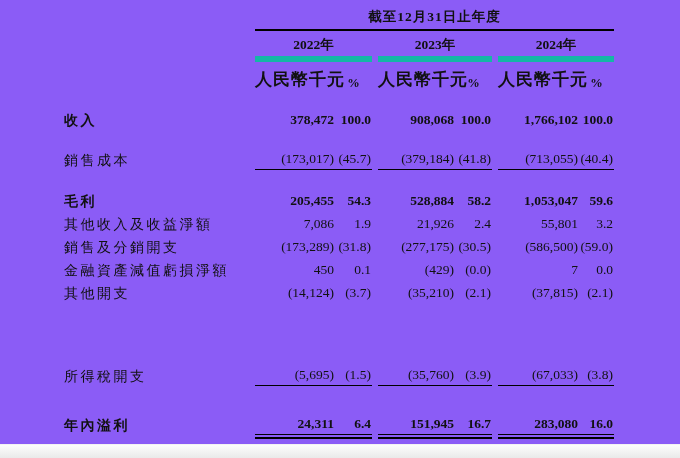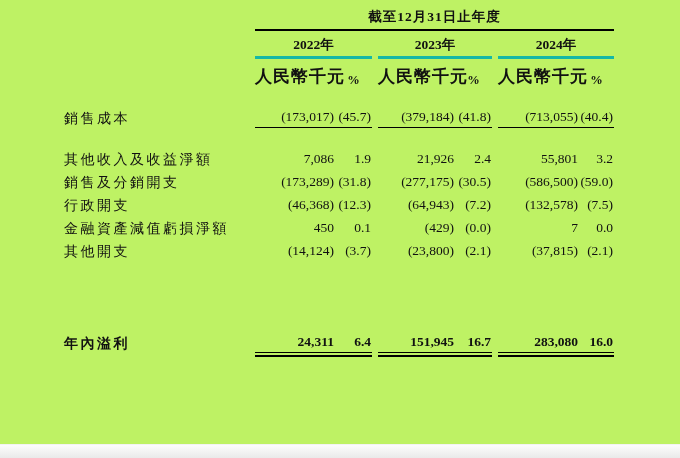--- a/index.html
+++ b/index.html
@@ -3,61 +3,61 @@
 <meta charset="utf-8">
 <style>
   html,body { margin:0; padding:0; }
   body {
     width:680px; height:458px;
     background:#ffffff;
     font-family:"Liberation Serif","DejaVu Serif",serif;
     color:#111111;
     overflow:hidden;
   }
-  .page { position:relative; width:680px; height:458px; overflow:hidden; background:#bef264; }
+  .page { position:relative; width:680px; height:458px; overflow:hidden; background:#8b5cf6; }
 
   table.fin {
     border-collapse:collapse;
     table-layout:fixed;
     margin:8px 0 0 64px;
     width:550px;
     font-size:13.5px;
   }
   td { padding:0; vertical-align:bottom; }
 
   
   .period-cell {
     text-align:center; font-weight:bold; letter-spacing:1px;
     font-size:13.5px; padding-bottom:3px;
     border-bottom:2px solid #000;
   }
   .yr-cell {
     text-align:center; font-weight:bold; font-size:13.5px;
-    padding:5px 0 2px; border-bottom:3px solid #14b8a6;
+    padding:5px 0 2px; border-bottom:6px solid #14b8a6;
   }
   .unit-cell {
     text-align:right; font-weight:bold; letter-spacing:1px;
     font-size:17px; padding:6px 0 2px; white-space:nowrap;
   }
   .pct-head { text-align:center; font-weight:bold; font-size:12.5px; padding:6px 0 2px; }
 
   
   tr.data td { padding-top:2px; padding-bottom:2px; }
   tr.data .label {
     text-align:left; letter-spacing:2.5px; font-size:14px;
     line-height:18px; white-space:nowrap;
   }
   tr.data .num .u {
     display:block; text-align:right; line-height:18px;
     padding:0 1px 1px 0; white-space:nowrap;
   }
   tbody tr:first-child td { padding-top:18px; }
   tr.bold { font-weight:bold; }
 
-  tr.u-single td.num .u { border-bottom:1.2px solid #000; }
+  tr.u-single td.num .u { border-bottom:1.2px solid #000;margin-top:16px; }
   tr.u-double td.num .u { border-bottom:1px solid #000; position:relative; }
   tr.u-double td.num .u::after {
     content:""; position:absolute; left:0; right:0; bottom:-5px;
     border-bottom:2.5px solid #000;
   }
 
   tr.sp td { padding:0; height:18px; }
   tr.sp.lg td { height:25px; }
 
   .page-bottom-edge {
@@ -101,20 +101,43 @@
         <td class="pct-head">%</td>
         <td></td>
         <td class="unit-cell">人民幣千元</td>
         <td class="pct-head">%</td>
         <td></td>
         <td class="unit-cell">人民幣千元</td>
         <td class="pct-head">%</td>
       </tr>
     </thead>
     <tbody>
+        <tr class="data bold">
+          <td class="label">收入</td>
+          <td class="num val">
+            <span class="u">378,472</span>
+          </td>
+          <td class="num pct">
+            <span class="u">100.0</span>
+          </td>
+          <td></td>
+          <td class="num val">
+            <span class="u">908,068</span>
+          </td>
+          <td class="num pct">
+            <span class="u">100.0</span>
+          </td>
+          <td></td>
+          <td class="num val">
+            <span class="u">1,766,102</span>
+          </td>
+          <td class="num pct">
+            <span class="u">100.0</span>
+          </td>
+        </tr>
         <tr class="data u-single">
           <td class="label">銷售成本</td>
           <td class="num val">
             <span class="u">(173,017)</span>
           </td>
           <td class="num pct">
             <span class="u">(45.7)</span>
           </td>
           <td></td>
           <td class="num val">
@@ -127,20 +150,43 @@
           <td class="num val">
             <span class="u">(713,055)</span>
           </td>
           <td class="num pct">
             <span class="u">(40.4)</span>
           </td>
         </tr>
         <tr class="sp md">
           <td colspan="9"></td>
         </tr>
+        <tr class="data bold">
+          <td class="label">毛利</td>
+          <td class="num val">
+            <span class="u">205,455</span>
+          </td>
+          <td class="num pct">
+            <span class="u">54.3</span>
+          </td>
+          <td></td>
+          <td class="num val">
+            <span class="u">528,884</span>
+          </td>
+          <td class="num pct">
+            <span class="u">58.2</span>
+          </td>
+          <td></td>
+          <td class="num val">
+            <span class="u">1,053,047</span>
+          </td>
+          <td class="num pct">
+            <span class="u">59.6</span>
+          </td>
+        </tr>
         <tr class="data">
           <td class="label">其他收入及收益淨額</td>
           <td class="num val">
             <span class="u">7,086</span>
           </td>
           <td class="num pct">
             <span class="u">1.9</span>
           </td>
           <td></td>
           <td class="num val">
@@ -174,43 +220,20 @@
           </td>
           <td></td>
           <td class="num val">
             <span class="u">(586,500)</span>
           </td>
           <td class="num pct">
             <span class="u">(59.0)</span>
           </td>
         </tr>
         <tr class="data">
-          <td class="label">行政開支</td>
-          <td class="num val">
-            <span class="u">(46,368)</span>
-          </td>
-          <td class="num pct">
-            <span class="u">(12.3)</span>
-          </td>
-          <td></td>
-          <td class="num val">
-            <span class="u">(64,943)</span>
-          </td>
-          <td class="num pct">
-            <span class="u">(7.2)</span>
-          </td>
-          <td></td>
-          <td class="num val">
-            <span class="u">(132,578)</span>
-          </td>
-          <td class="num pct">
-            <span class="u">(7.5)</span>
-          </td>
-        </tr>
-        <tr class="data">
           <td class="label">金融資產減值虧損淨額</td>
           <td class="num val">
             <span class="u">450</span>
           </td>
           <td class="num pct">
             <span class="u">0.1</span>
           </td>
           <td></td>
           <td class="num val">
             <span class="u">(429)</span>
@@ -229,38 +252,61 @@
         <tr class="data">
           <td class="label">其他開支</td>
           <td class="num val">
             <span class="u">(14,124)</span>
           </td>
           <td class="num pct">
             <span class="u">(3.7)</span>
           </td>
           <td></td>
           <td class="num val">
-            <span class="u">(23,800)</span>
+            <span class="u">(35,210)</span>
           </td>
           <td class="num pct">
             <span class="u">(2.1)</span>
           </td>
           <td></td>
           <td class="num val">
             <span class="u">(37,815)</span>
           </td>
           <td class="num pct">
             <span class="u">(2.1)</span>
           </td>
         </tr>
         <tr class="sp md">
           <td colspan="9"></td>
         </tr>
         <tr class="sp lg">
           <td colspan="9"></td>
+        </tr>
+        <tr class="data u-single">
+          <td class="label">所得稅開支</td>
+          <td class="num val">
+            <span class="u">(5,695)</span>
+          </td>
+          <td class="num pct">
+            <span class="u">(1.5)</span>
+          </td>
+          <td></td>
+          <td class="num val">
+            <span class="u">(35,760)</span>
+          </td>
+          <td class="num pct">
+            <span class="u">(3.9)</span>
+          </td>
+          <td></td>
+          <td class="num val">
+            <span class="u">(67,033)</span>
+          </td>
+          <td class="num pct">
+            <span class="u">(3.8)</span>
+          </td>
         </tr>
         <tr class="sp lg">
           <td colspan="9"></td>
         </tr>
         <tr class="data bold u-double">
           <td class="label">年內溢利</td>
           <td class="num val">
             <span class="u">24,311</span>
           </td>
           <td class="num pct">

